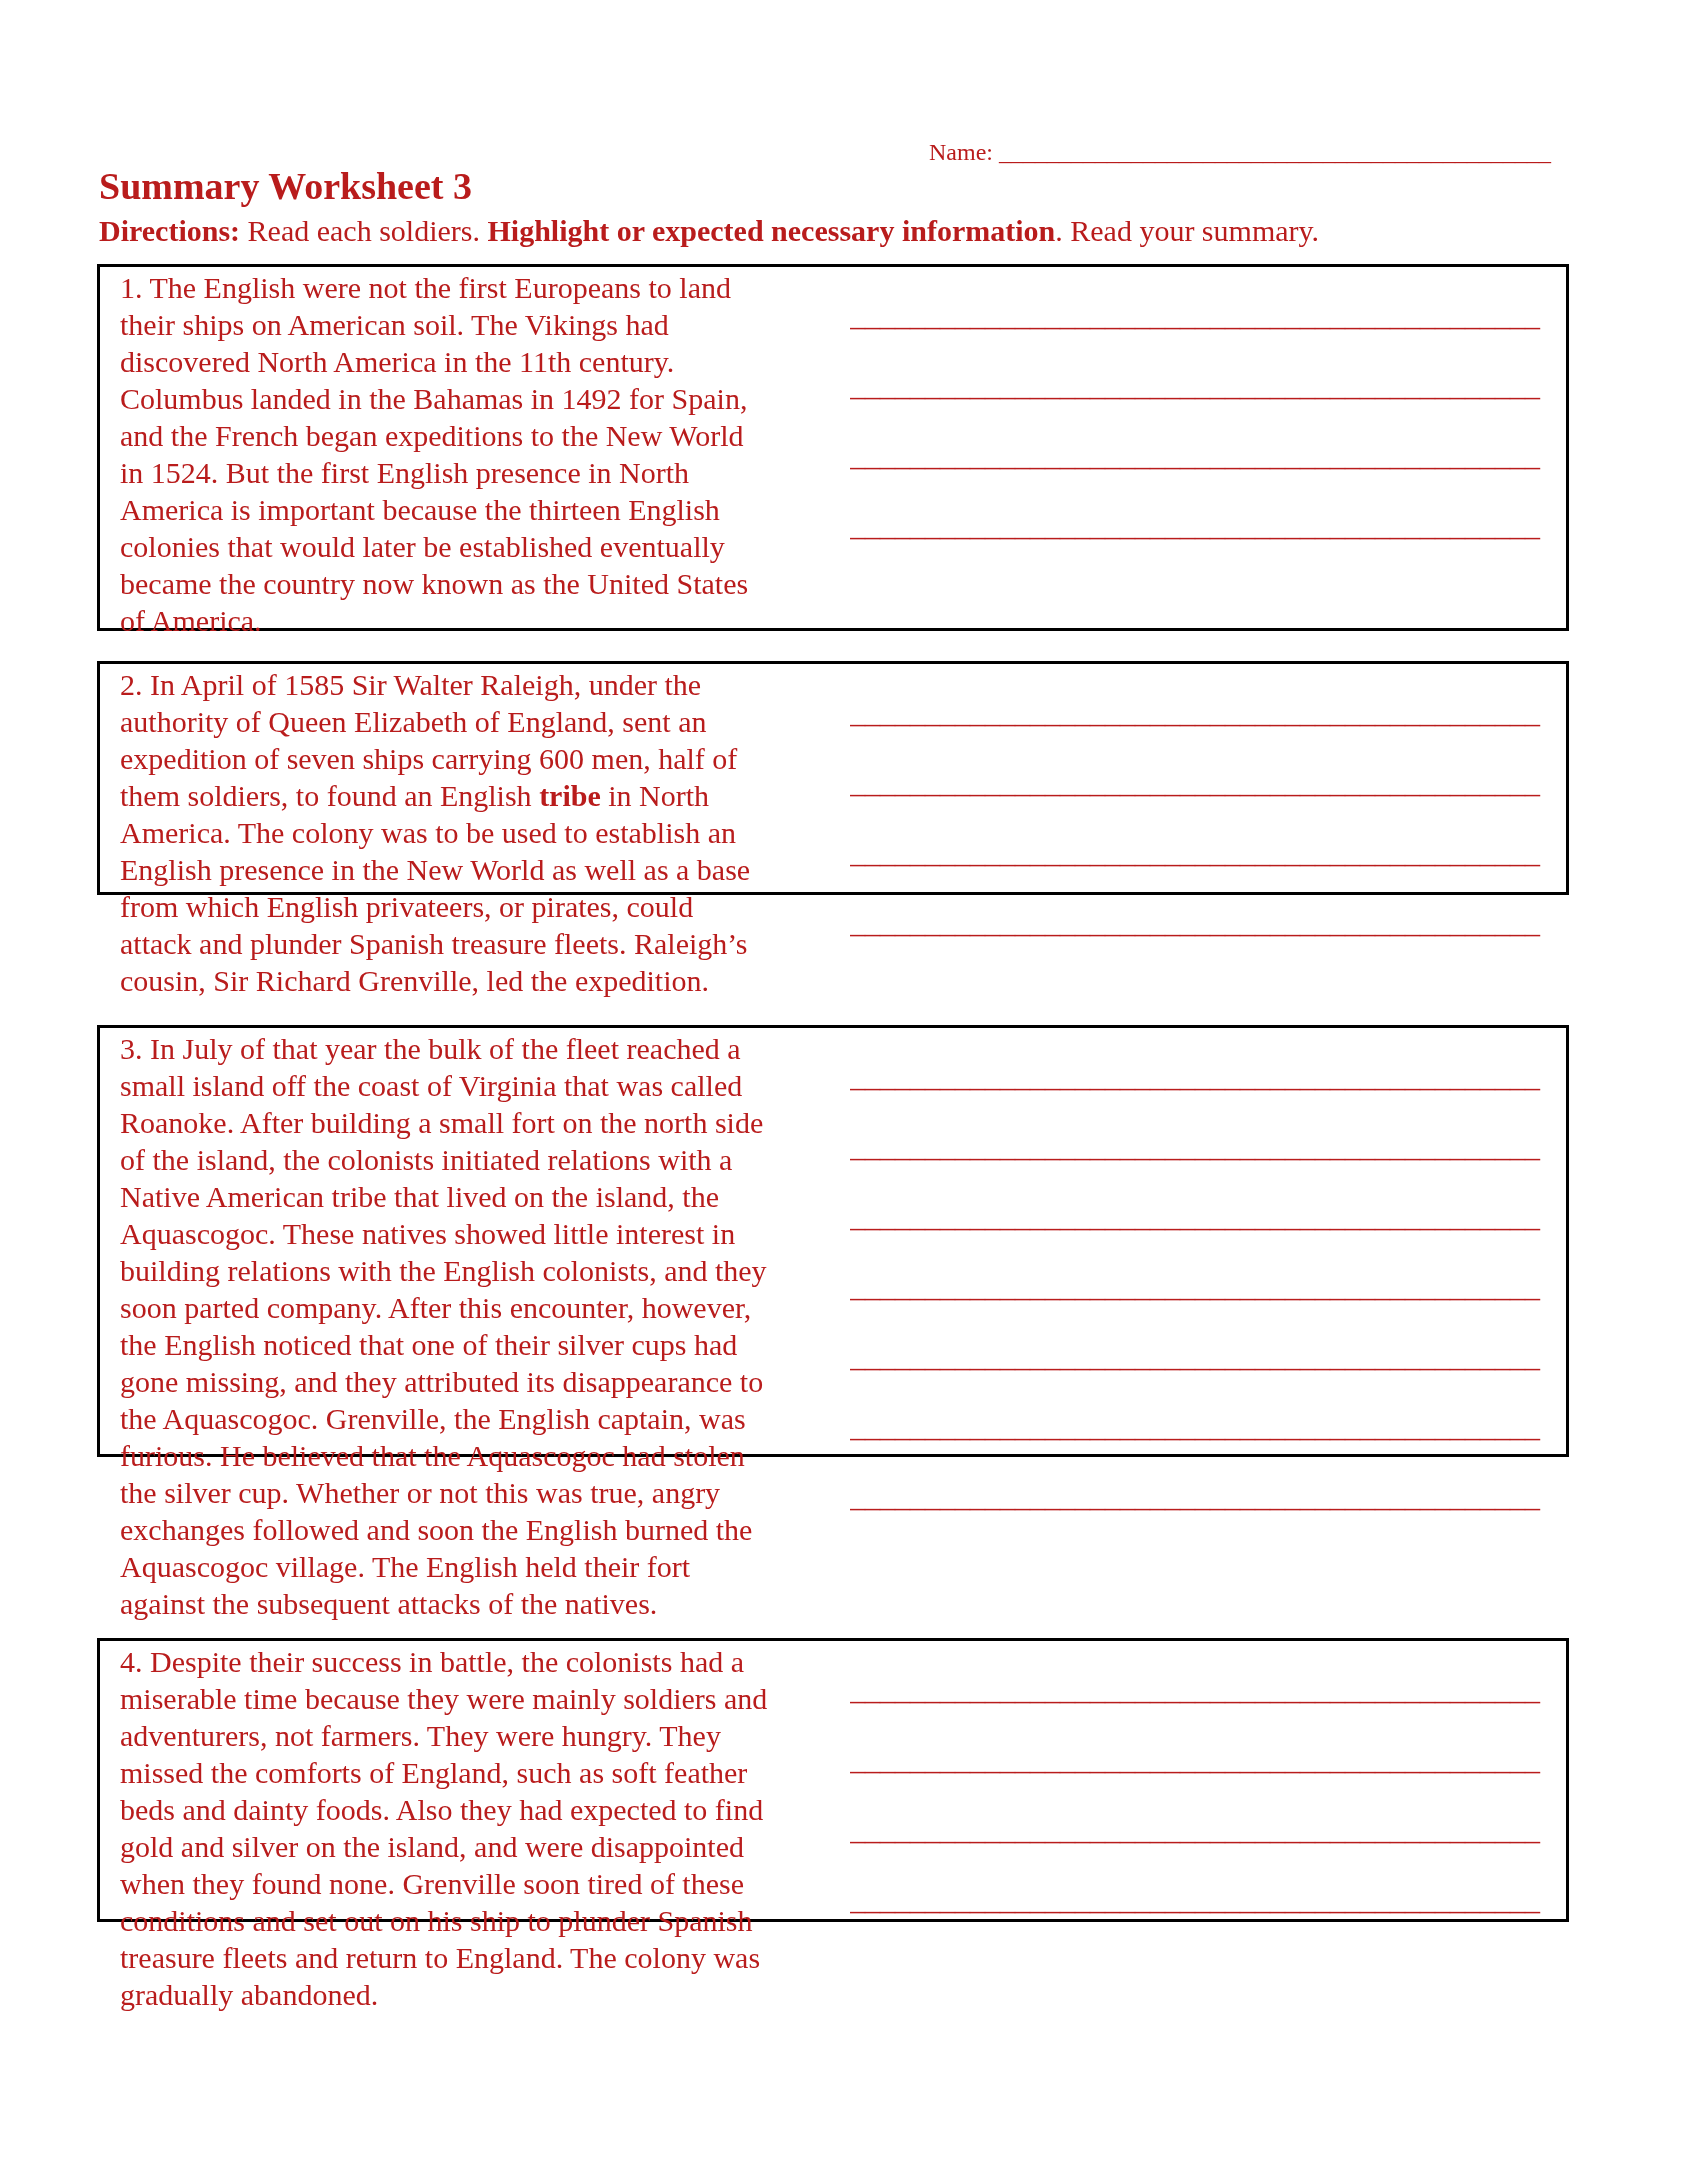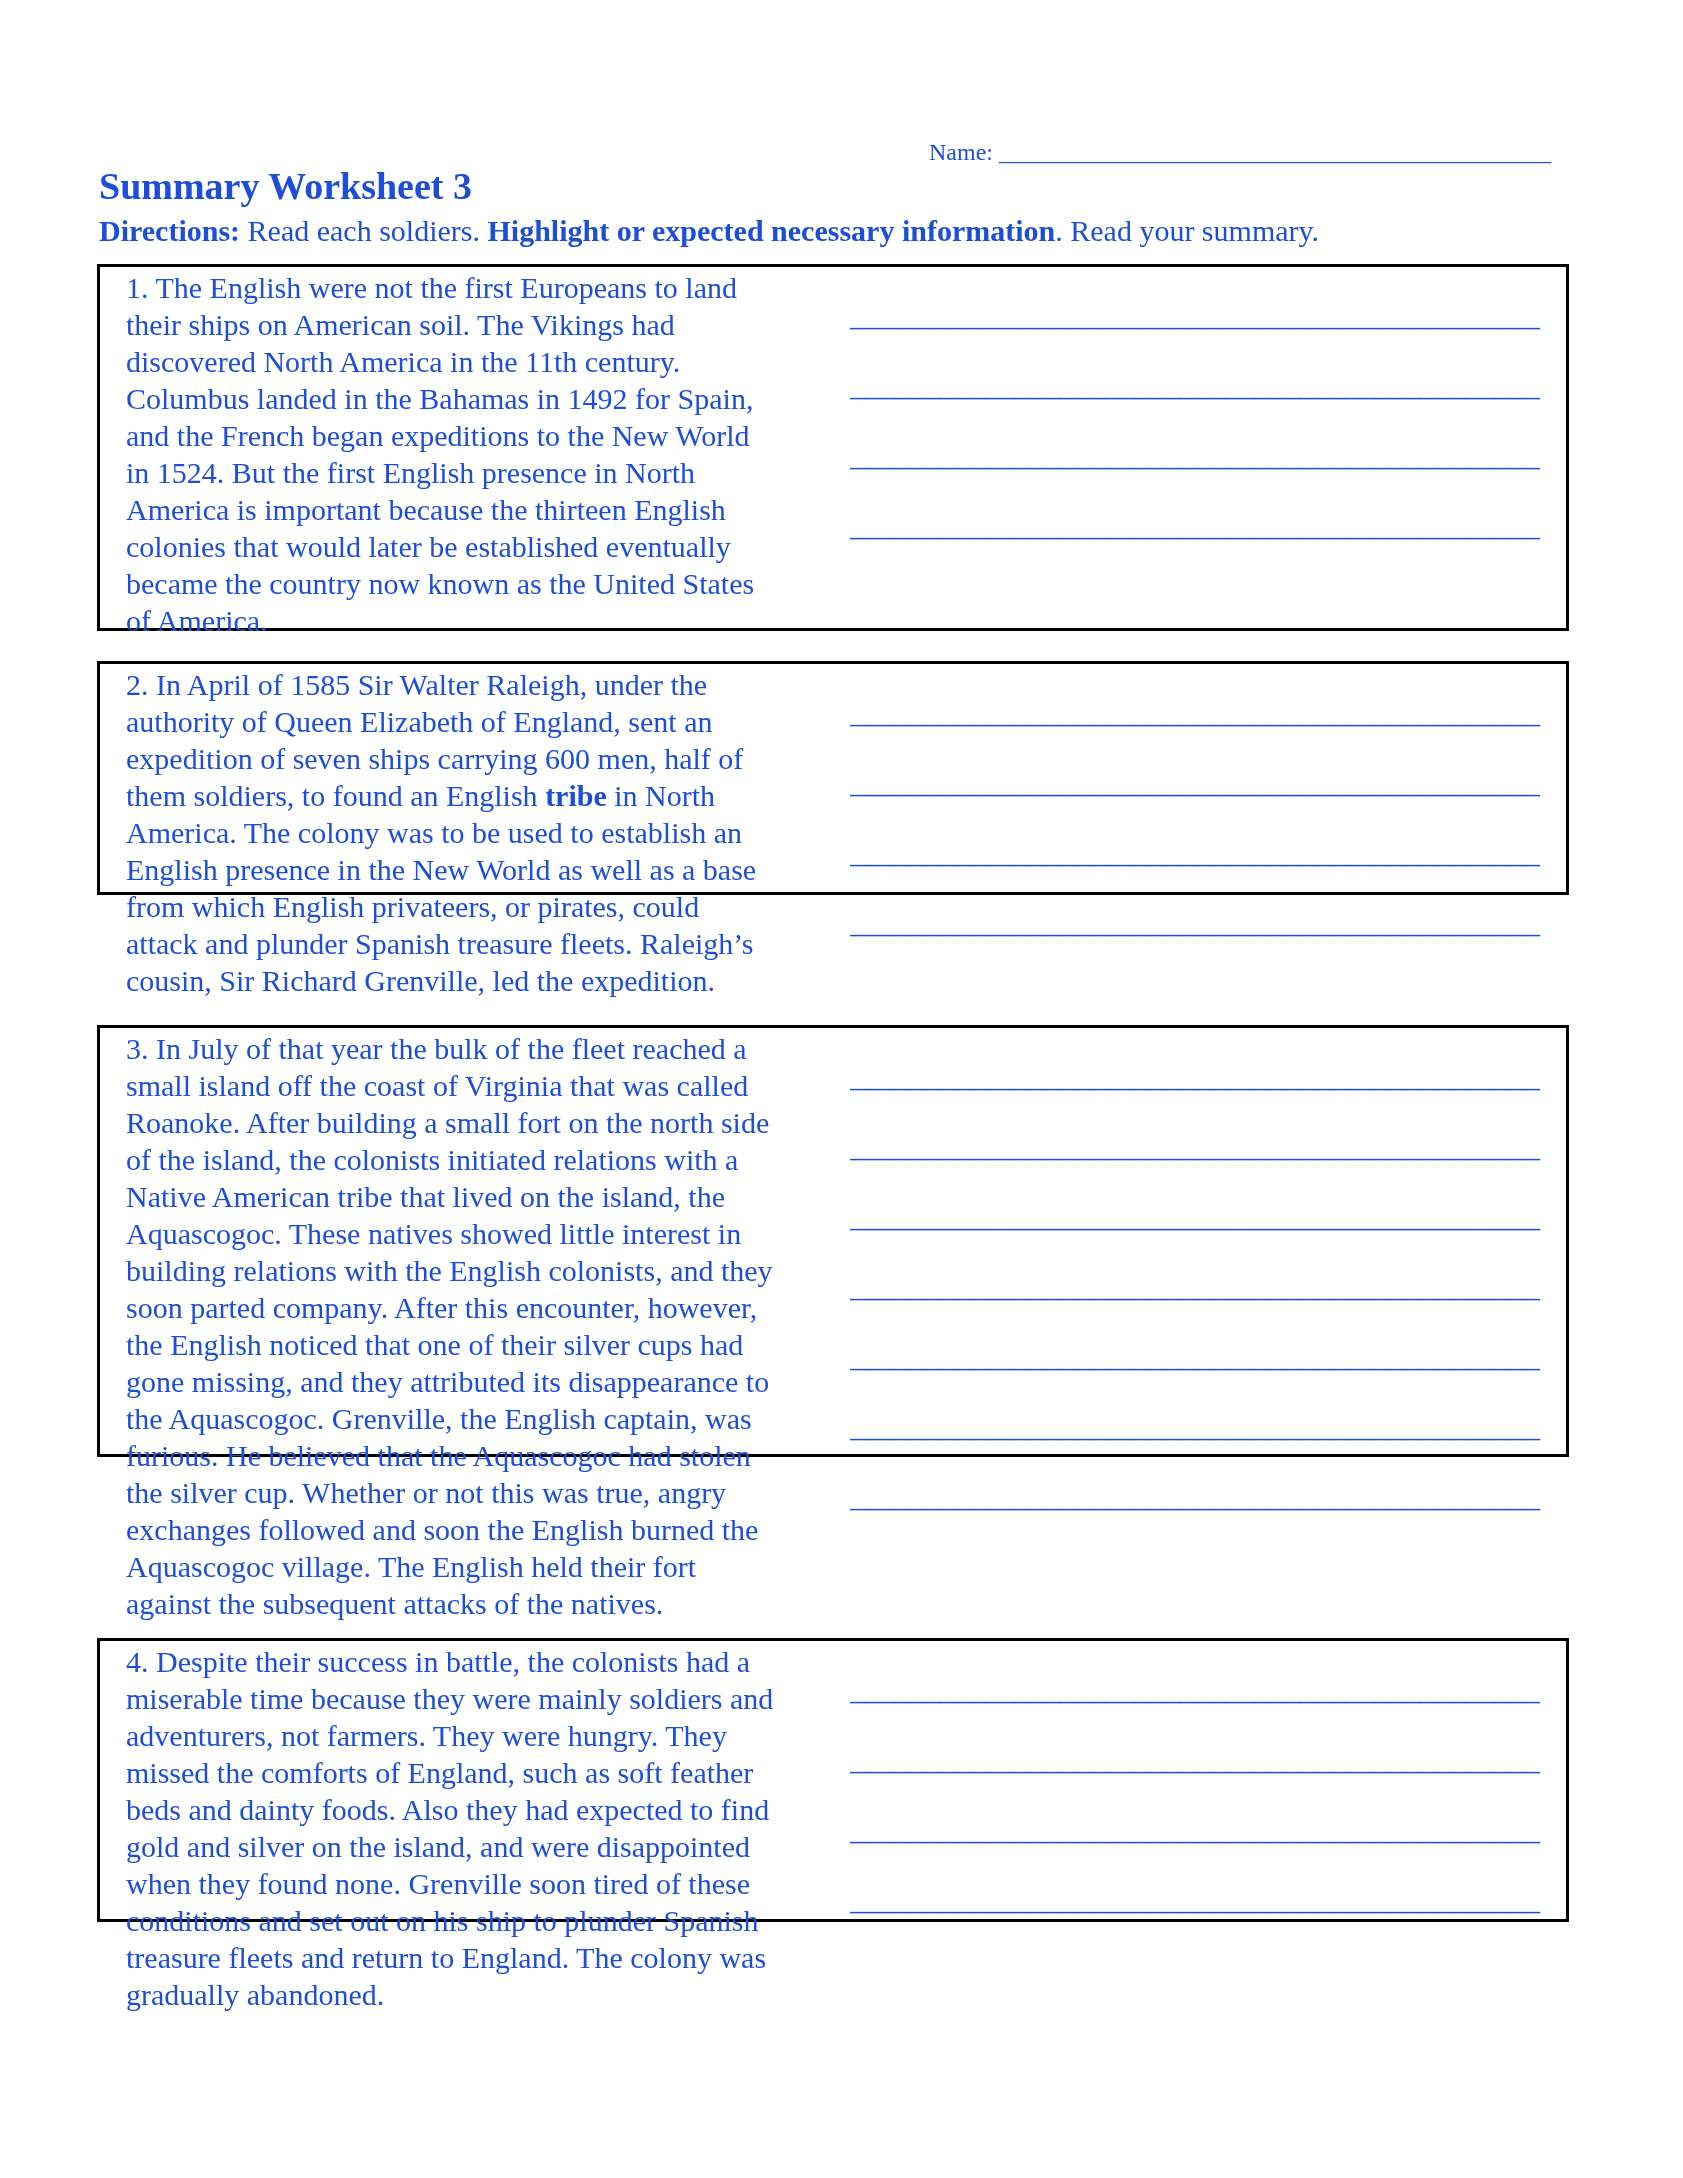--- a/index.html
+++ b/index.html
@@ -1,20 +1,20 @@
 <!DOCTYPE html>
 <html><head>
 <meta charset="utf-8">
 <style>
   html,body { margin:0; padding:0; background:#ffffff; }
   .page {
     position:relative;
     width:1683px; height:2178px;
     background:#ffffff;
-    color:#1d4ed8;
+    color:#b91c1c;
     font-family:"Liberation Serif", serif;
     overflow:hidden;
   }
   .name-row {
     position:absolute; left:929px; top:139px;
     font-size:24px; white-space:nowrap;
   }
   .name-blank { letter-spacing:0; }
   .title {
     position:absolute; left:99px; top:166px;
@@ -27,21 +27,21 @@
   .pbox {
     position:absolute; left:97px; width:1472px;
     border:3px solid #000000; box-sizing:border-box;
     background:#ffffff;
   }
   .box1 { top:264px;  height:367px; }
   .box2 { top:661px;  height:234px; }
   .box3 { top:1025px; height:432px; }
   .box4 { top:1638px; height:284px; }
   .passage {
-    position:absolute; left:26px; top:2px; width:728px;
+    position:absolute; left:20px; top:2px; width:728px;
     margin:0; font-size:30px; line-height:37px;
     white-space:pre-line;
   }
   .bold-word { font-weight:bold; }
   .lines {
     position:absolute; left:750px; top:14px; width:693px;
   }
   .wline {
     height:70px; line-height:70px;
     font-size:30px; white-space:nowrap; overflow:hidden;

